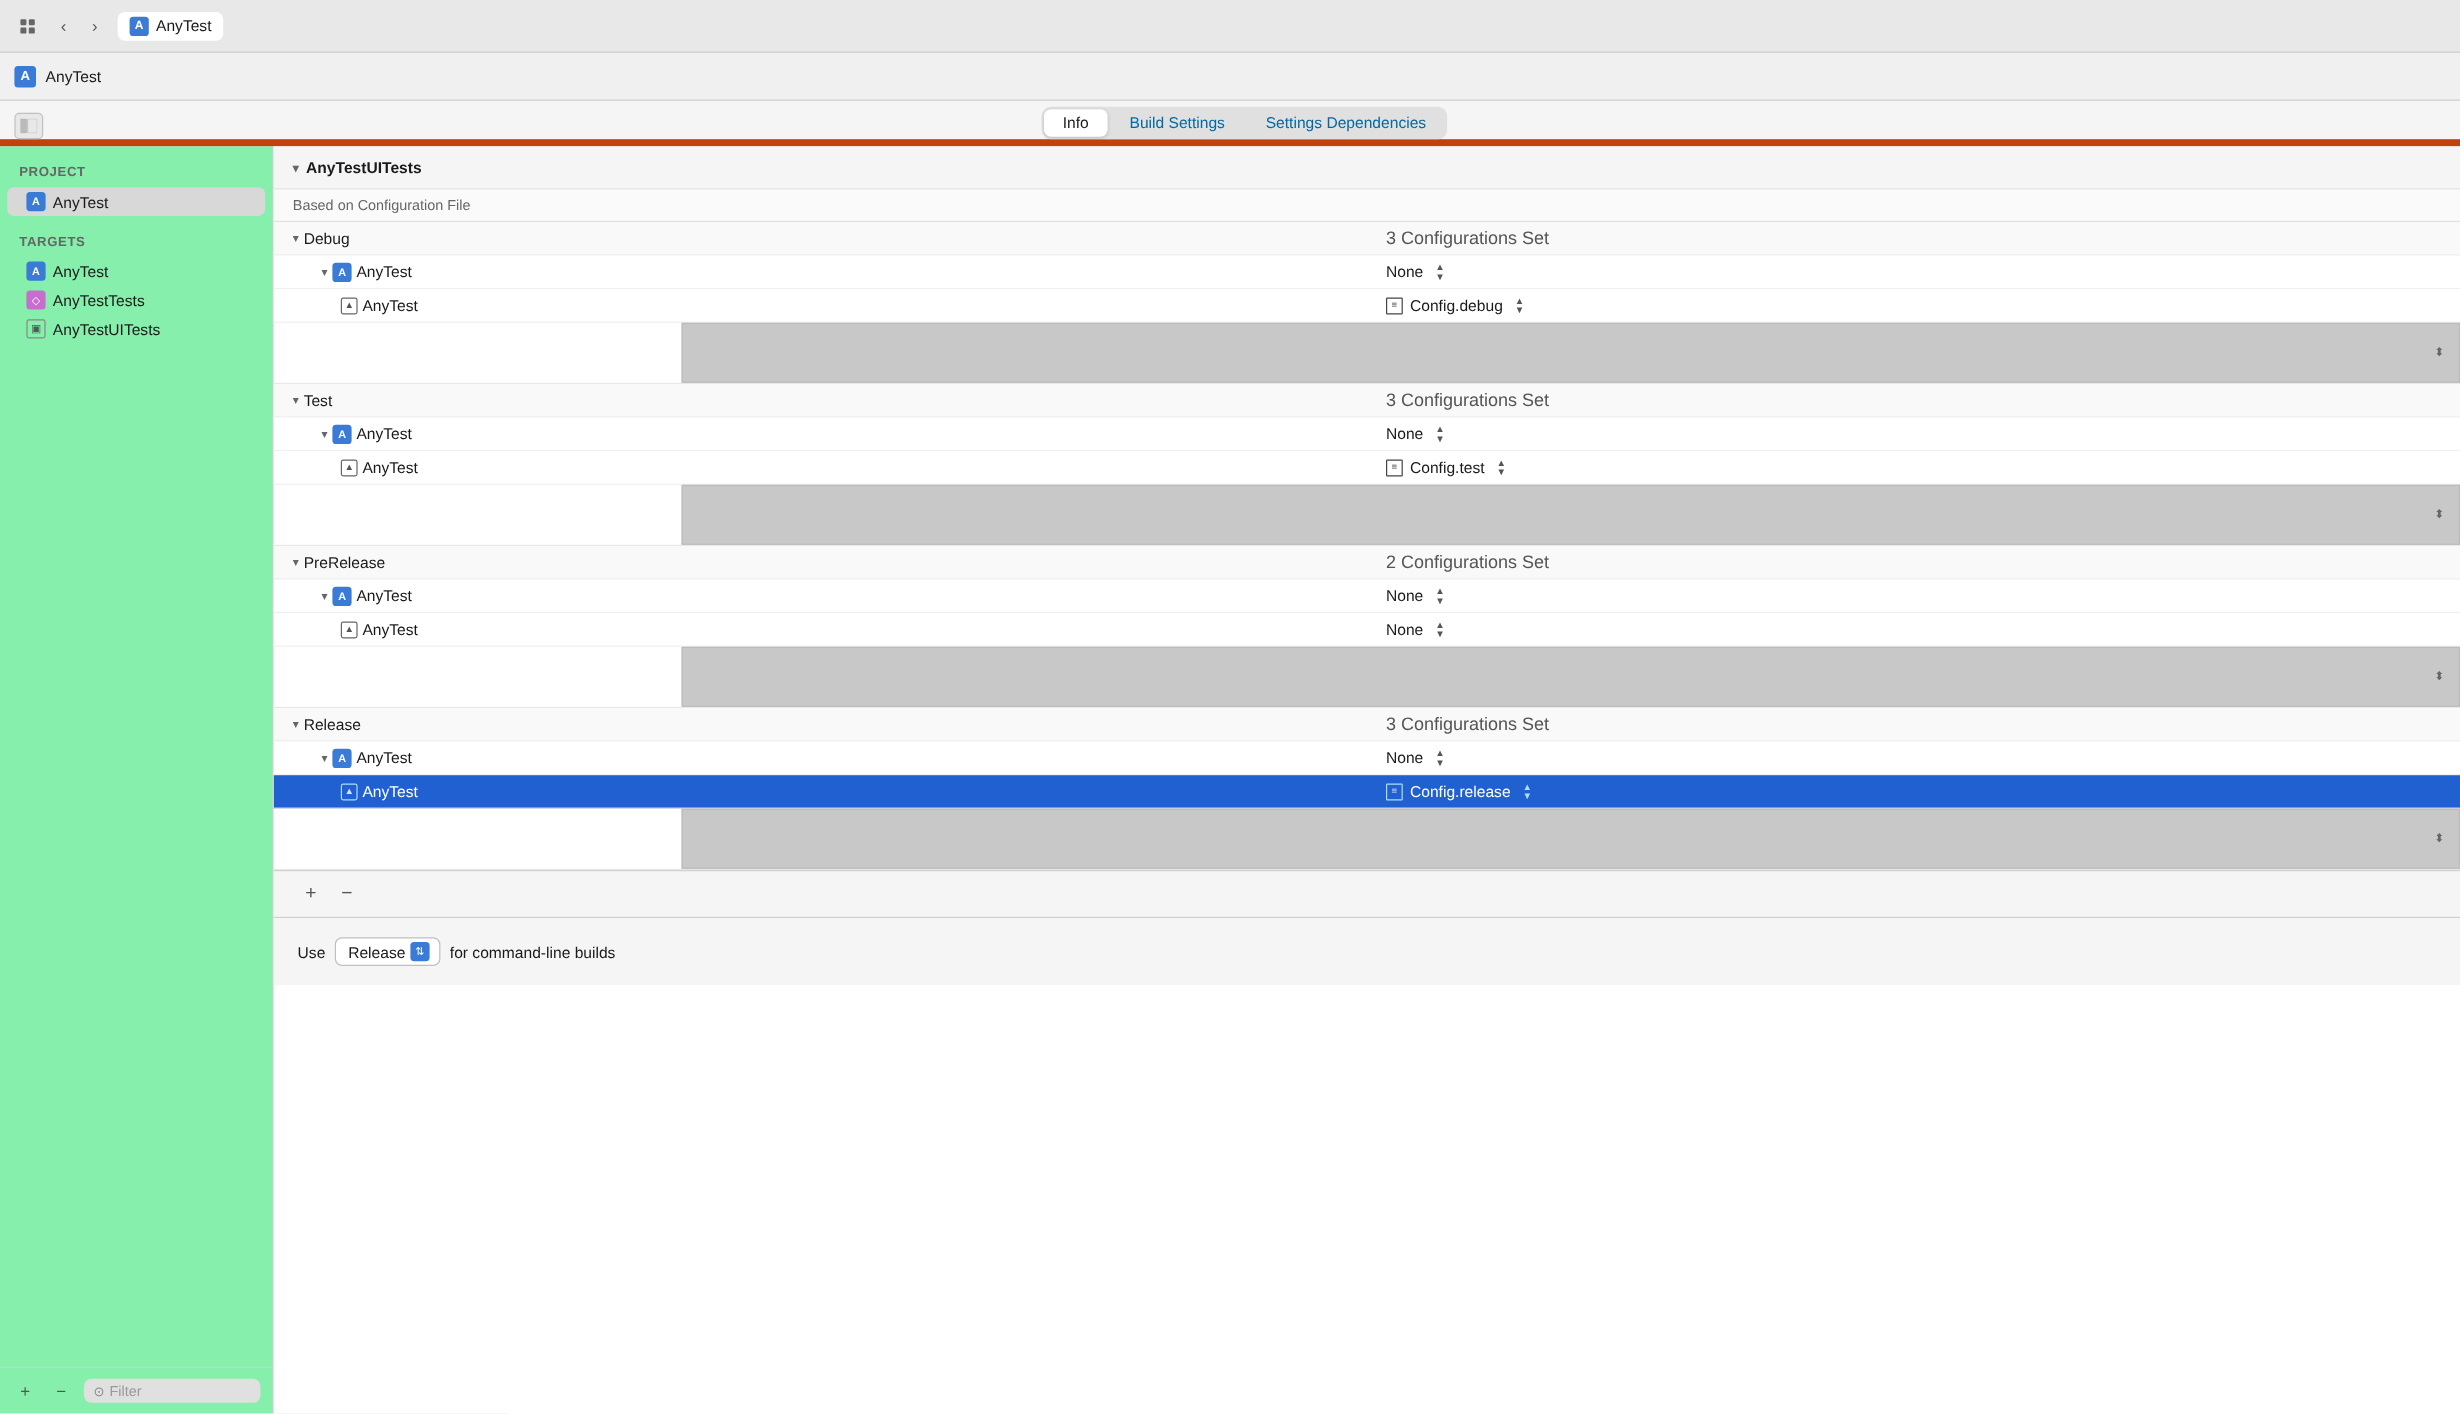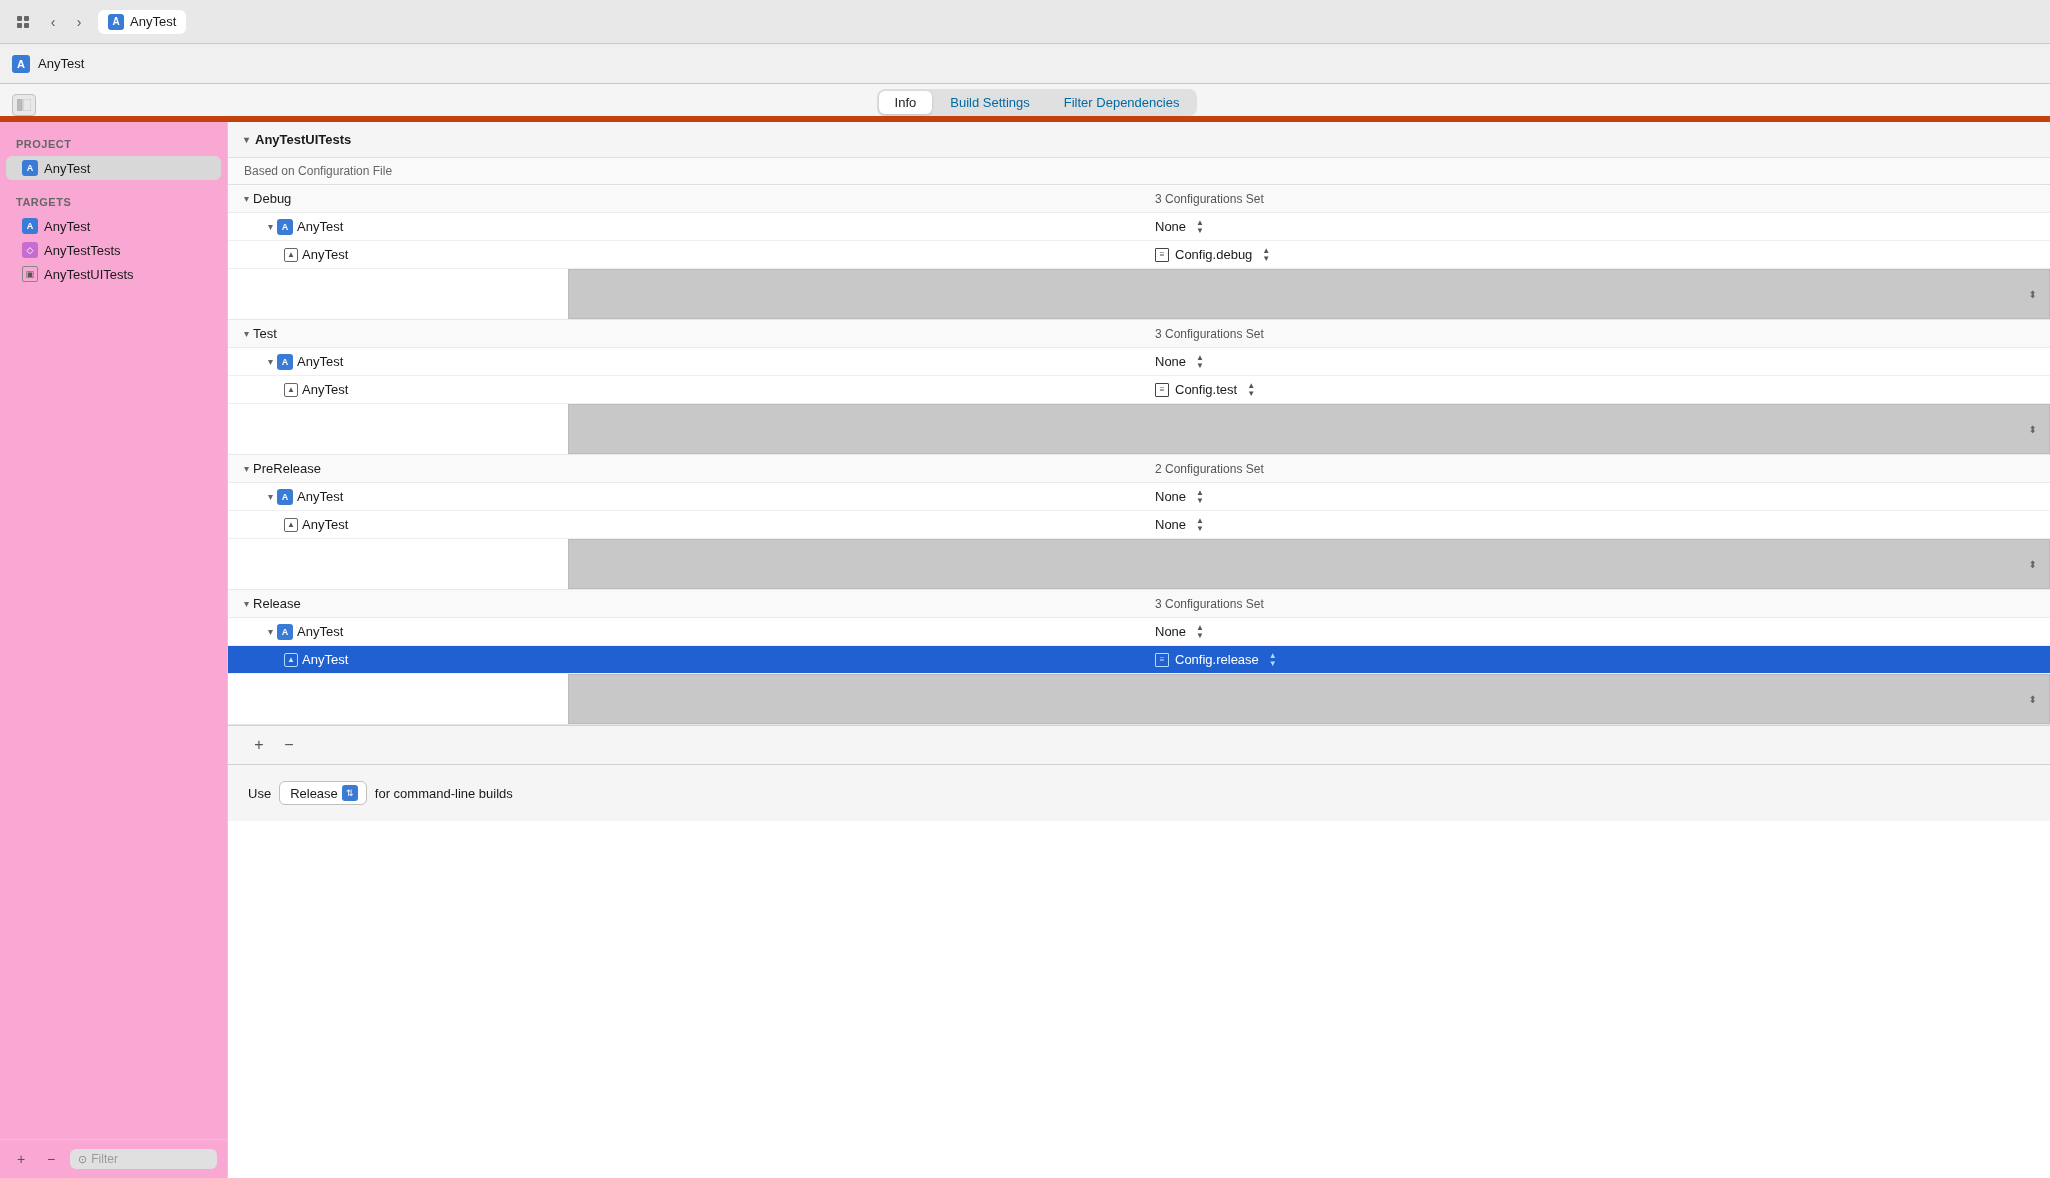--- a/index.html
+++ b/index.html
@@ -154,21 +154,21 @@
     
     .main-layout {
       display: flex;
       height: calc(1178px - 44px - 40px - 38px);
     }
 
     
     .sidebar {
       width: 228px;
       min-width: 228px;
-      background: #f9a8d4;
+      background: #86efac;
       border-right: 1px solid #d0d0d0;
       display: flex;
       flex-direction: column;
     }
     .sidebar-content {
       flex: 1;
       overflow-y: auto;
       padding: 12px 0;
     }
     .sidebar-section-label {
@@ -316,21 +316,21 @@
     .config-group-name {
       display: flex;
       align-items: center;
       gap: 4px;
       padding: 5px 16px;
       font-size: 13px;
       font-weight: 500;
     }
     .config-group-value {
       padding: 5px 16px;
-      font-size: 12px;
+      font-size: 15px;
       color: #555;
     }
 
     .config-target-row {
       display: grid;
       grid-template-columns: 1fr 1fr;
       border-bottom: 1px solid #efefef;
       align-items: center;
       min-height: 28px;
       background: #fff;
@@ -469,21 +469,21 @@
 <div class="toolbar-row">
   <button class="sidebar-toggle">
     <svg width="14" height="12" viewBox="0 0 14 12" fill="none">
       <rect x="0" y="0" width="5" height="12" rx="1" fill="#bbb" stroke="#aaa" stroke-width="0.5"></rect>
       <rect x="6" y="0" width="8" height="12" rx="1" fill="#e8e8e8" stroke="#aaa" stroke-width="0.5"></rect>
     </svg>
   </button>
   <div class="segmented-control">
     <button class="seg-btn active">Info</button>
     <button class="seg-btn">Build Settings</button>
-    <button class="seg-btn">Filter Dependencies</button>
+    <button class="seg-btn">Settings Dependencies</button>
   </div>
 </div>
 
 <div class="main-layout">
 
   <div class="sidebar">
     <div class="sidebar-content">
       <div class="sidebar-section-label">PROJECT</div>
 
       <div class="sidebar-item active">

